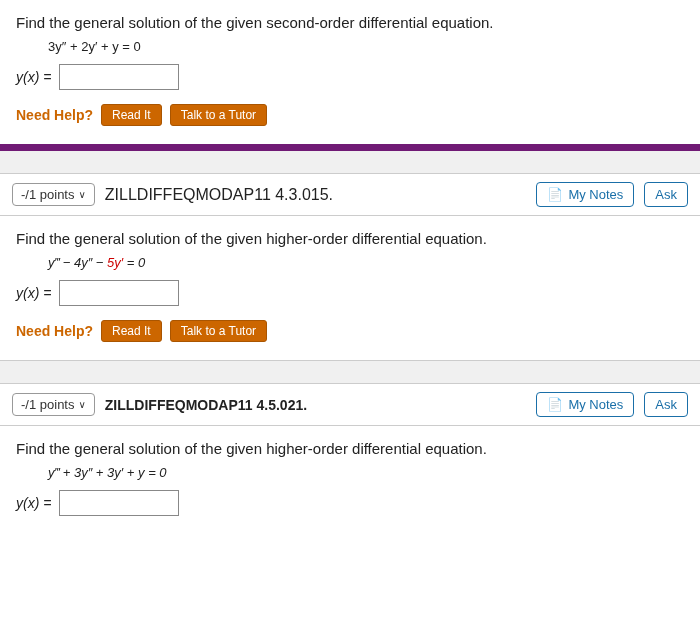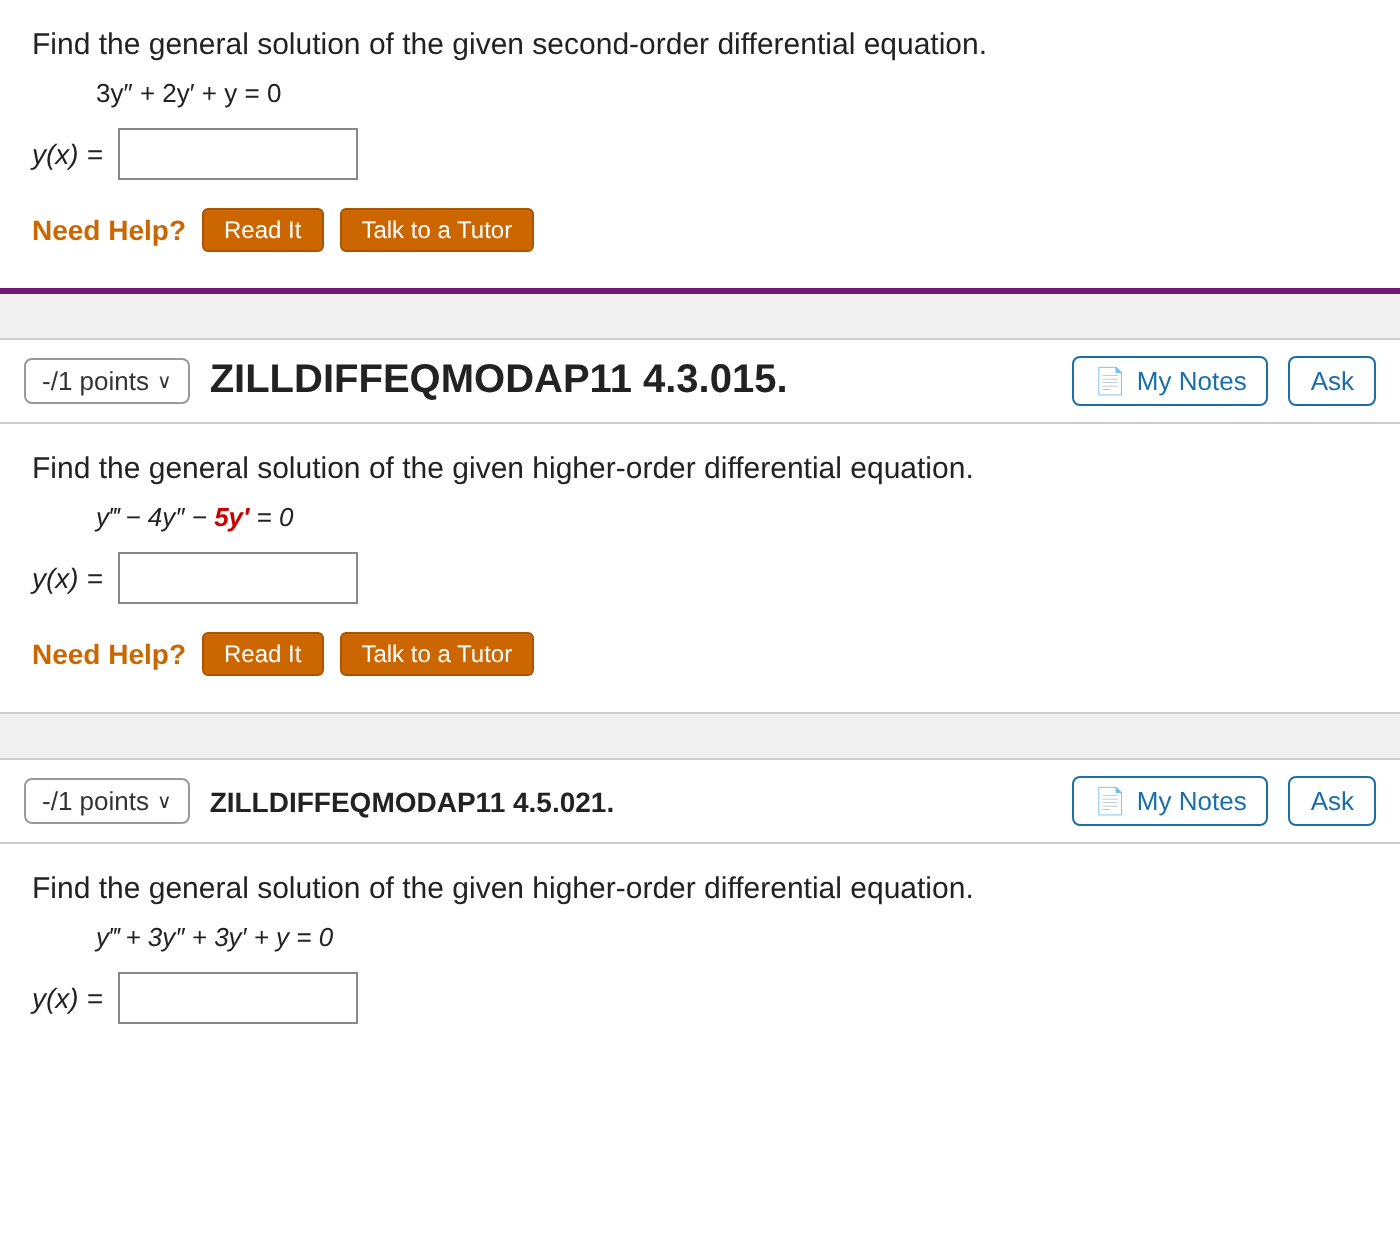--- a/index.html
+++ b/index.html
@@ -9,21 +9,21 @@
       background: #fff;
       color: #222;
       width: 700px;
       min-height: 625px;
       overflow-x: hidden;
     }
   </style>
 </head>
 <body>
 
-<div style="padding: 14px 16px 18px 16px; border-bottom: 3px solid #701a75;">
+<div style="padding: 14px 16px 18px 16px; border-bottom: 7px solid #701a75;">
   <div style="font-size: 15px; margin-bottom: 8px;">
     Find the general solution of the given second-order differential equation.
   </div>
   <div style="font-size: 13px; margin-left: 32px; margin-bottom: 10px;">
     3y″ + 2y′ + y = 0
   </div>
   <div style="display:flex; align-items:center; gap:8px; margin-bottom:14px;">
     <span style="font-style:italic; font-size:14px;">y(x) =</span>
     <input type="text" style="border: 1px solid rgb(136, 136, 136); padding: 3px 6px; font-size: 14px; width: 120px; height: 26px;" value="">
   </div>
@@ -36,34 +36,34 @@
 
 <div style="height:22px; background:#f0f0f0;"></div>
 
 <div style="border: 1px solid #ccc; border-left: none; border-right: none; background:#fff;">
 
   <div style="display:flex; align-items:center; padding:8px 12px; border-bottom:1px solid #ccc; gap:10px;">
     <div style="display:flex; align-items:center; border:1px solid #999; border-radius:4px; padding:3px 8px; font-size:13px; color:#333; gap:4px; background:#fff; cursor:pointer;">
       <span>-/1 points</span>
       <span style="font-size:10px;">∨</span>
     </div>
-    <span style="font-weight:bold; font-size:20px; flex:1;">ZILLDIFFEQMODAP11 4.3.015.</span>
+    <span style="font-weight:normal; font-size:16px; flex:1;">ZILLDIFFEQMODAP11 4.3.015.</span>
     <button style="display:flex; align-items:center; gap:5px; border:1px solid #1a6fa8; border-radius:4px; padding:4px 10px; color:#1a6fa8; font-size:13px; cursor:pointer; background:#fff;">
       <span style="font-size:13px;">📄</span>
       <span>My Notes</span>
     </button>
     <button style="border:1px solid #1a6fa8; border-radius:4px; padding:4px 10px; color:#1a6fa8; font-size:13px; cursor:pointer; background:#fff;">Ask</button>
   </div>
 
   <div style="padding:14px 16px 18px 16px;">
     <div style="font-size:15px; margin-bottom:8px;">
       Find the general solution of the given higher-order differential equation.
     </div>
     <div style="font-style:italic; font-size:13px; margin-left:32px; margin-bottom:10px;">
-      y‴ − 4y″ − <span style="color:#cc0000;font-weight:bold;">5y′</span> = 0
+      y‴ − 4y″ − <span style="color:#cc0000;">5y′</span> = 0
     </div>
     <div style="display:flex; align-items:center; gap:8px; margin-bottom:14px;">
       <span style="font-style:italic; font-size:14px;">y(x) =</span>
       <input type="text" style="border: 1px solid rgb(136, 136, 136); padding: 3px 6px; font-size: 14px; width: 120px; height: 26px;" value="">
     </div>
     <div style="display:flex; align-items:center; gap:8px;">
       <span style="color:#cc6600; font-weight:bold; font-size:14px;">Need Help?</span>
       <button style="background:#cc6600; color:#fff; border:1px solid #aa5500; border-radius:3px; padding:3px 10px; font-size:12px; cursor:pointer;">Read It</button>
       <button style="background:#cc6600; color:#fff; border:1px solid #aa5500; border-radius:3px; padding:3px 10px; font-size:12px; cursor:pointer;">Talk to a Tutor</button>
     </div>

